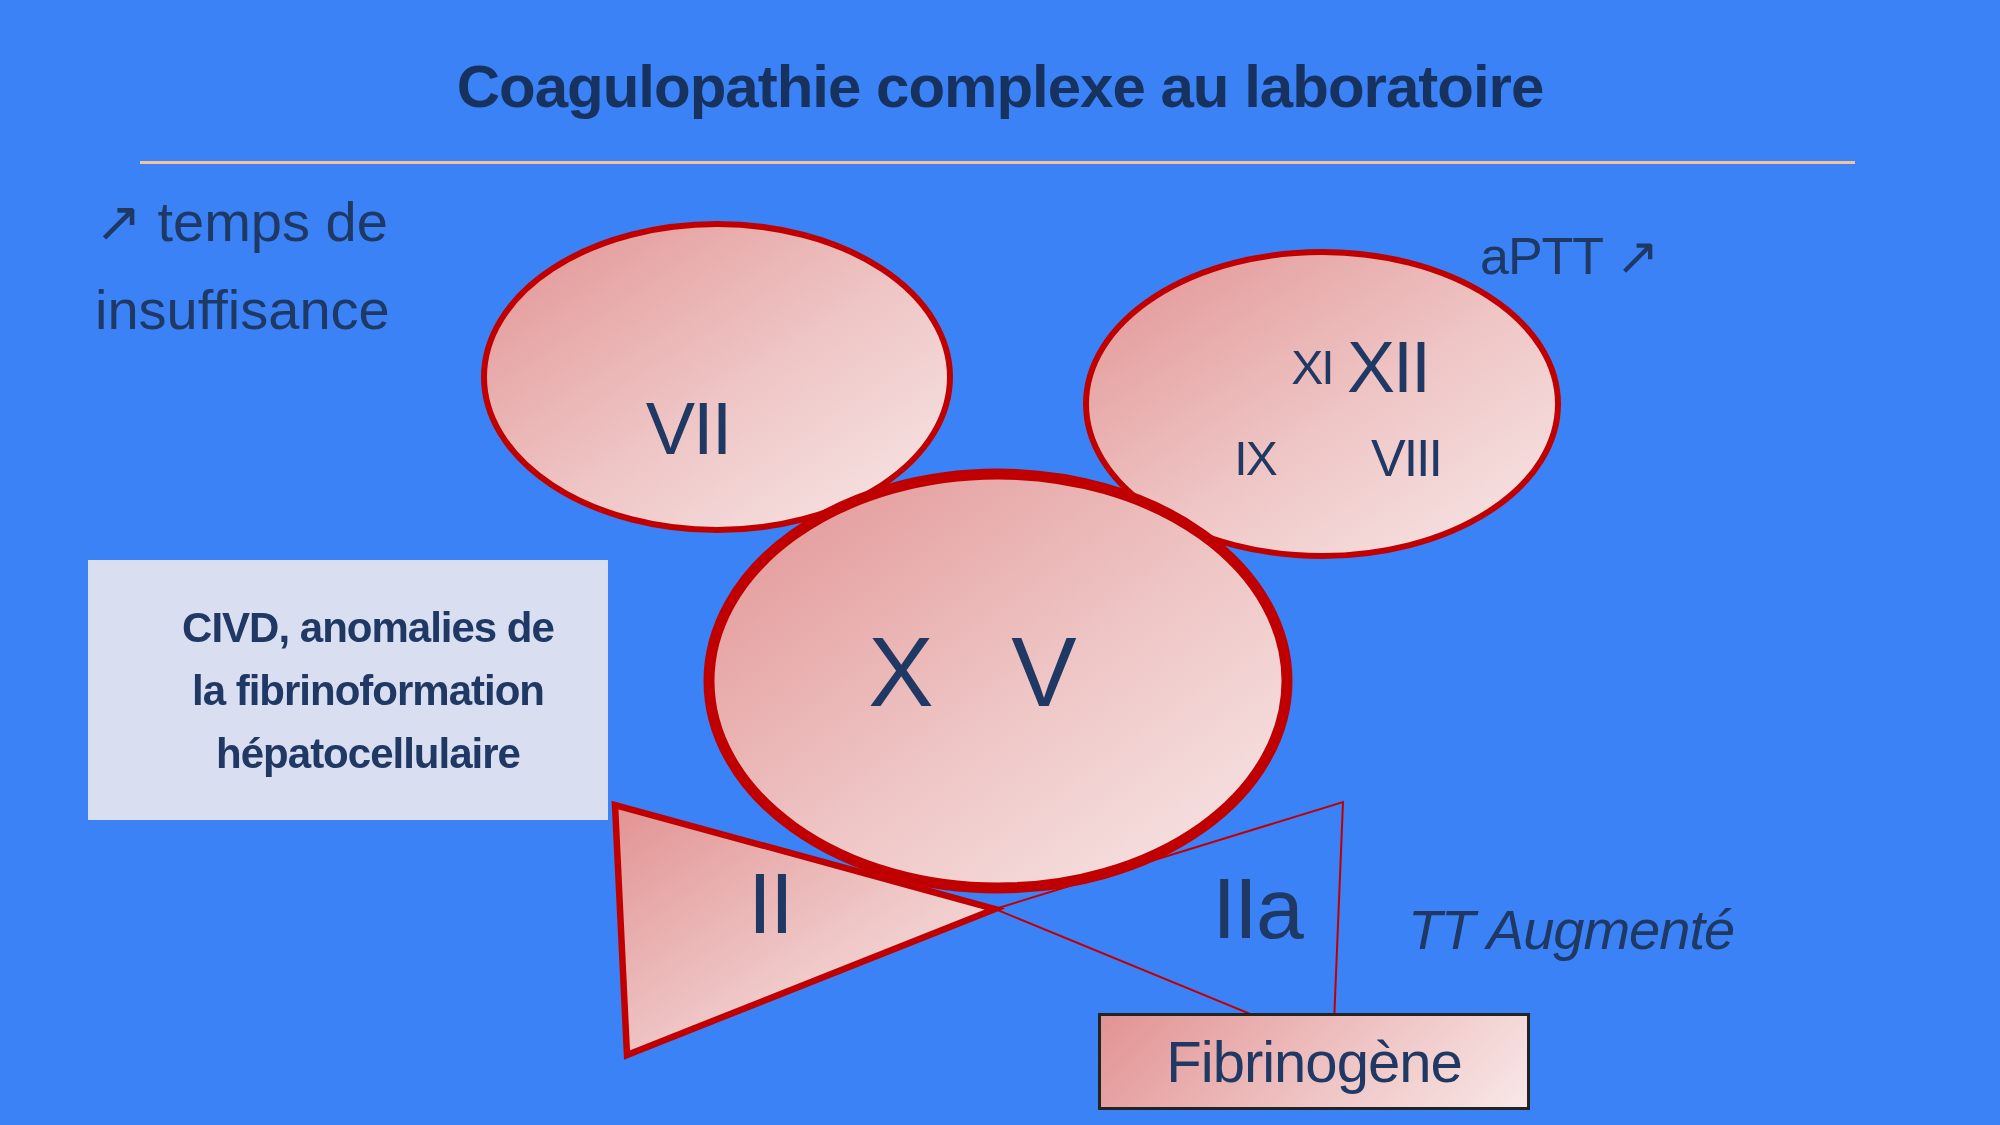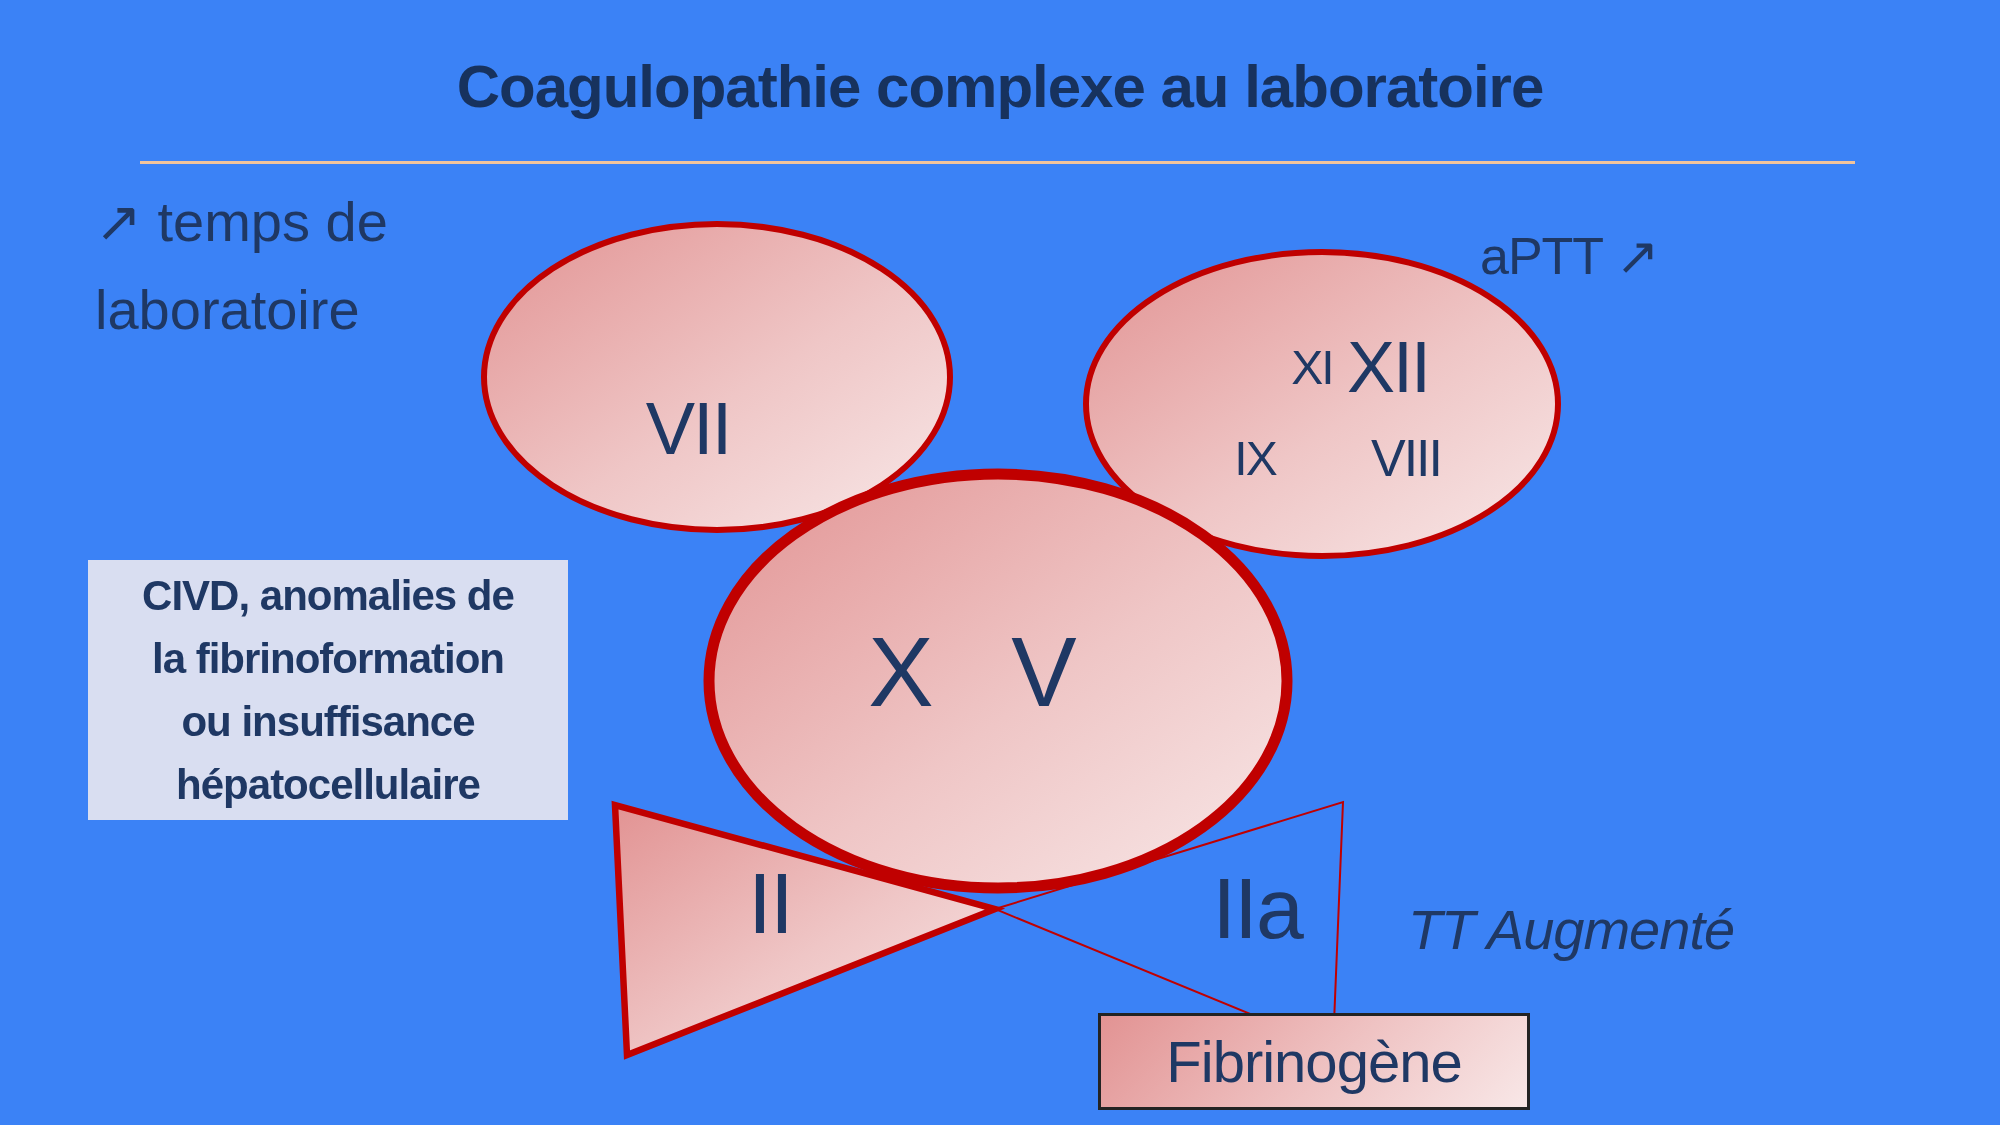--- a/index.html
+++ b/index.html
@@ -31,21 +31,21 @@
   }
   .tt-label{
     position:absolute;left:1571px;top:929px;transform:translate(-50%,-50%);
     font-size:56px;color:#1f3864;letter-spacing:-1px;white-space:nowrap;font-style:italic;
   }
   .civd-box{
     position:absolute;left:88px;top:560px;width:480px;height:260px;
     background:#d9def1;
     display:flex;flex-direction:column;justify-content:center;align-items:center;
     font-size:42px;font-weight:bold;line-height:63px;color:#1f3864;
-    text-align:center;letter-spacing:-1px;
+    text-align:center;letter-spacing:-1px;padding-left:40px;
   }
   .fib-box{
     position:absolute;left:1098px;top:1013px;width:432px;height:97px;
     border:3px solid #232323;box-sizing:border-box;
     background:linear-gradient(135deg,#e29393 0%,#efc3c3 55%,#f8e7e7 100%);
     display:flex;justify-content:center;align-items:center;
     font-size:58px;color:#1f3864;letter-spacing:-1px;
   }
   .venn{position:absolute;left:0;top:0;}
   .factor{
@@ -65,21 +65,21 @@
 </head>
 <body>
 
 <div class="slide">
 
   <div class="title">Coagulopathie complexe au laboratoire</div>
   <div class="title-rule"></div>
 
   <div class="pt-note">
     <div>↗ temps de</div>
-    <div>laboratoire</div>
+    <div>insuffisance</div>
   </div>
 
   <div class="aptt-label">aPTT ↗</div>
 
   <svg class="venn" width="2000" height="1125" viewBox="0 0 2000 1125">
     <defs>
       <linearGradient id="gradPink" x1="0" y1="0" x2="1" y2="1">
         <stop offset="0" stop-color="#e29393"></stop>
         <stop offset="0.55" stop-color="#efc6c6"></stop>
         <stop offset="1" stop-color="#f8e8e8"></stop>
@@ -88,21 +88,20 @@
     <ellipse cx="717" cy="377" rx="233" ry="153" fill="url(#gradPink)" stroke="#c00000" stroke-width="6"></ellipse>
     <ellipse cx="1322" cy="404" rx="236" ry="152" fill="url(#gradPink)" stroke="#c00000" stroke-width="6"></ellipse>
     <ellipse cx="998" cy="681" rx="289" ry="207" fill="url(#gradPink)" stroke="#c00000" stroke-width="11"></ellipse>
     <polygon points="615,805 627,1055 995,909" fill="url(#gradPink)" stroke="#c00000" stroke-width="6.5"></polygon>
     <polygon points="995,909 1343,802 1333,1048" fill="none" stroke="#c00000" stroke-width="2"></polygon>
   </svg>
 
   <div class="civd-box">
     <div>CIVD, anomalies de</div>
     <div>la fibrinoformation</div>
-    <div>ou insuffisance</div>
     <div>hépatocellulaire</div>
   </div>
 
   <span class="factor f-vii">VII</span>
   <span class="factor f-x">X</span>
   <span class="factor f-v">V</span>
   <span class="factor f-xi">XI</span>
   <span class="factor f-xii">XII</span>
   <span class="factor f-ix">IX</span>
   <span class="factor f-viii">VIII</span>

